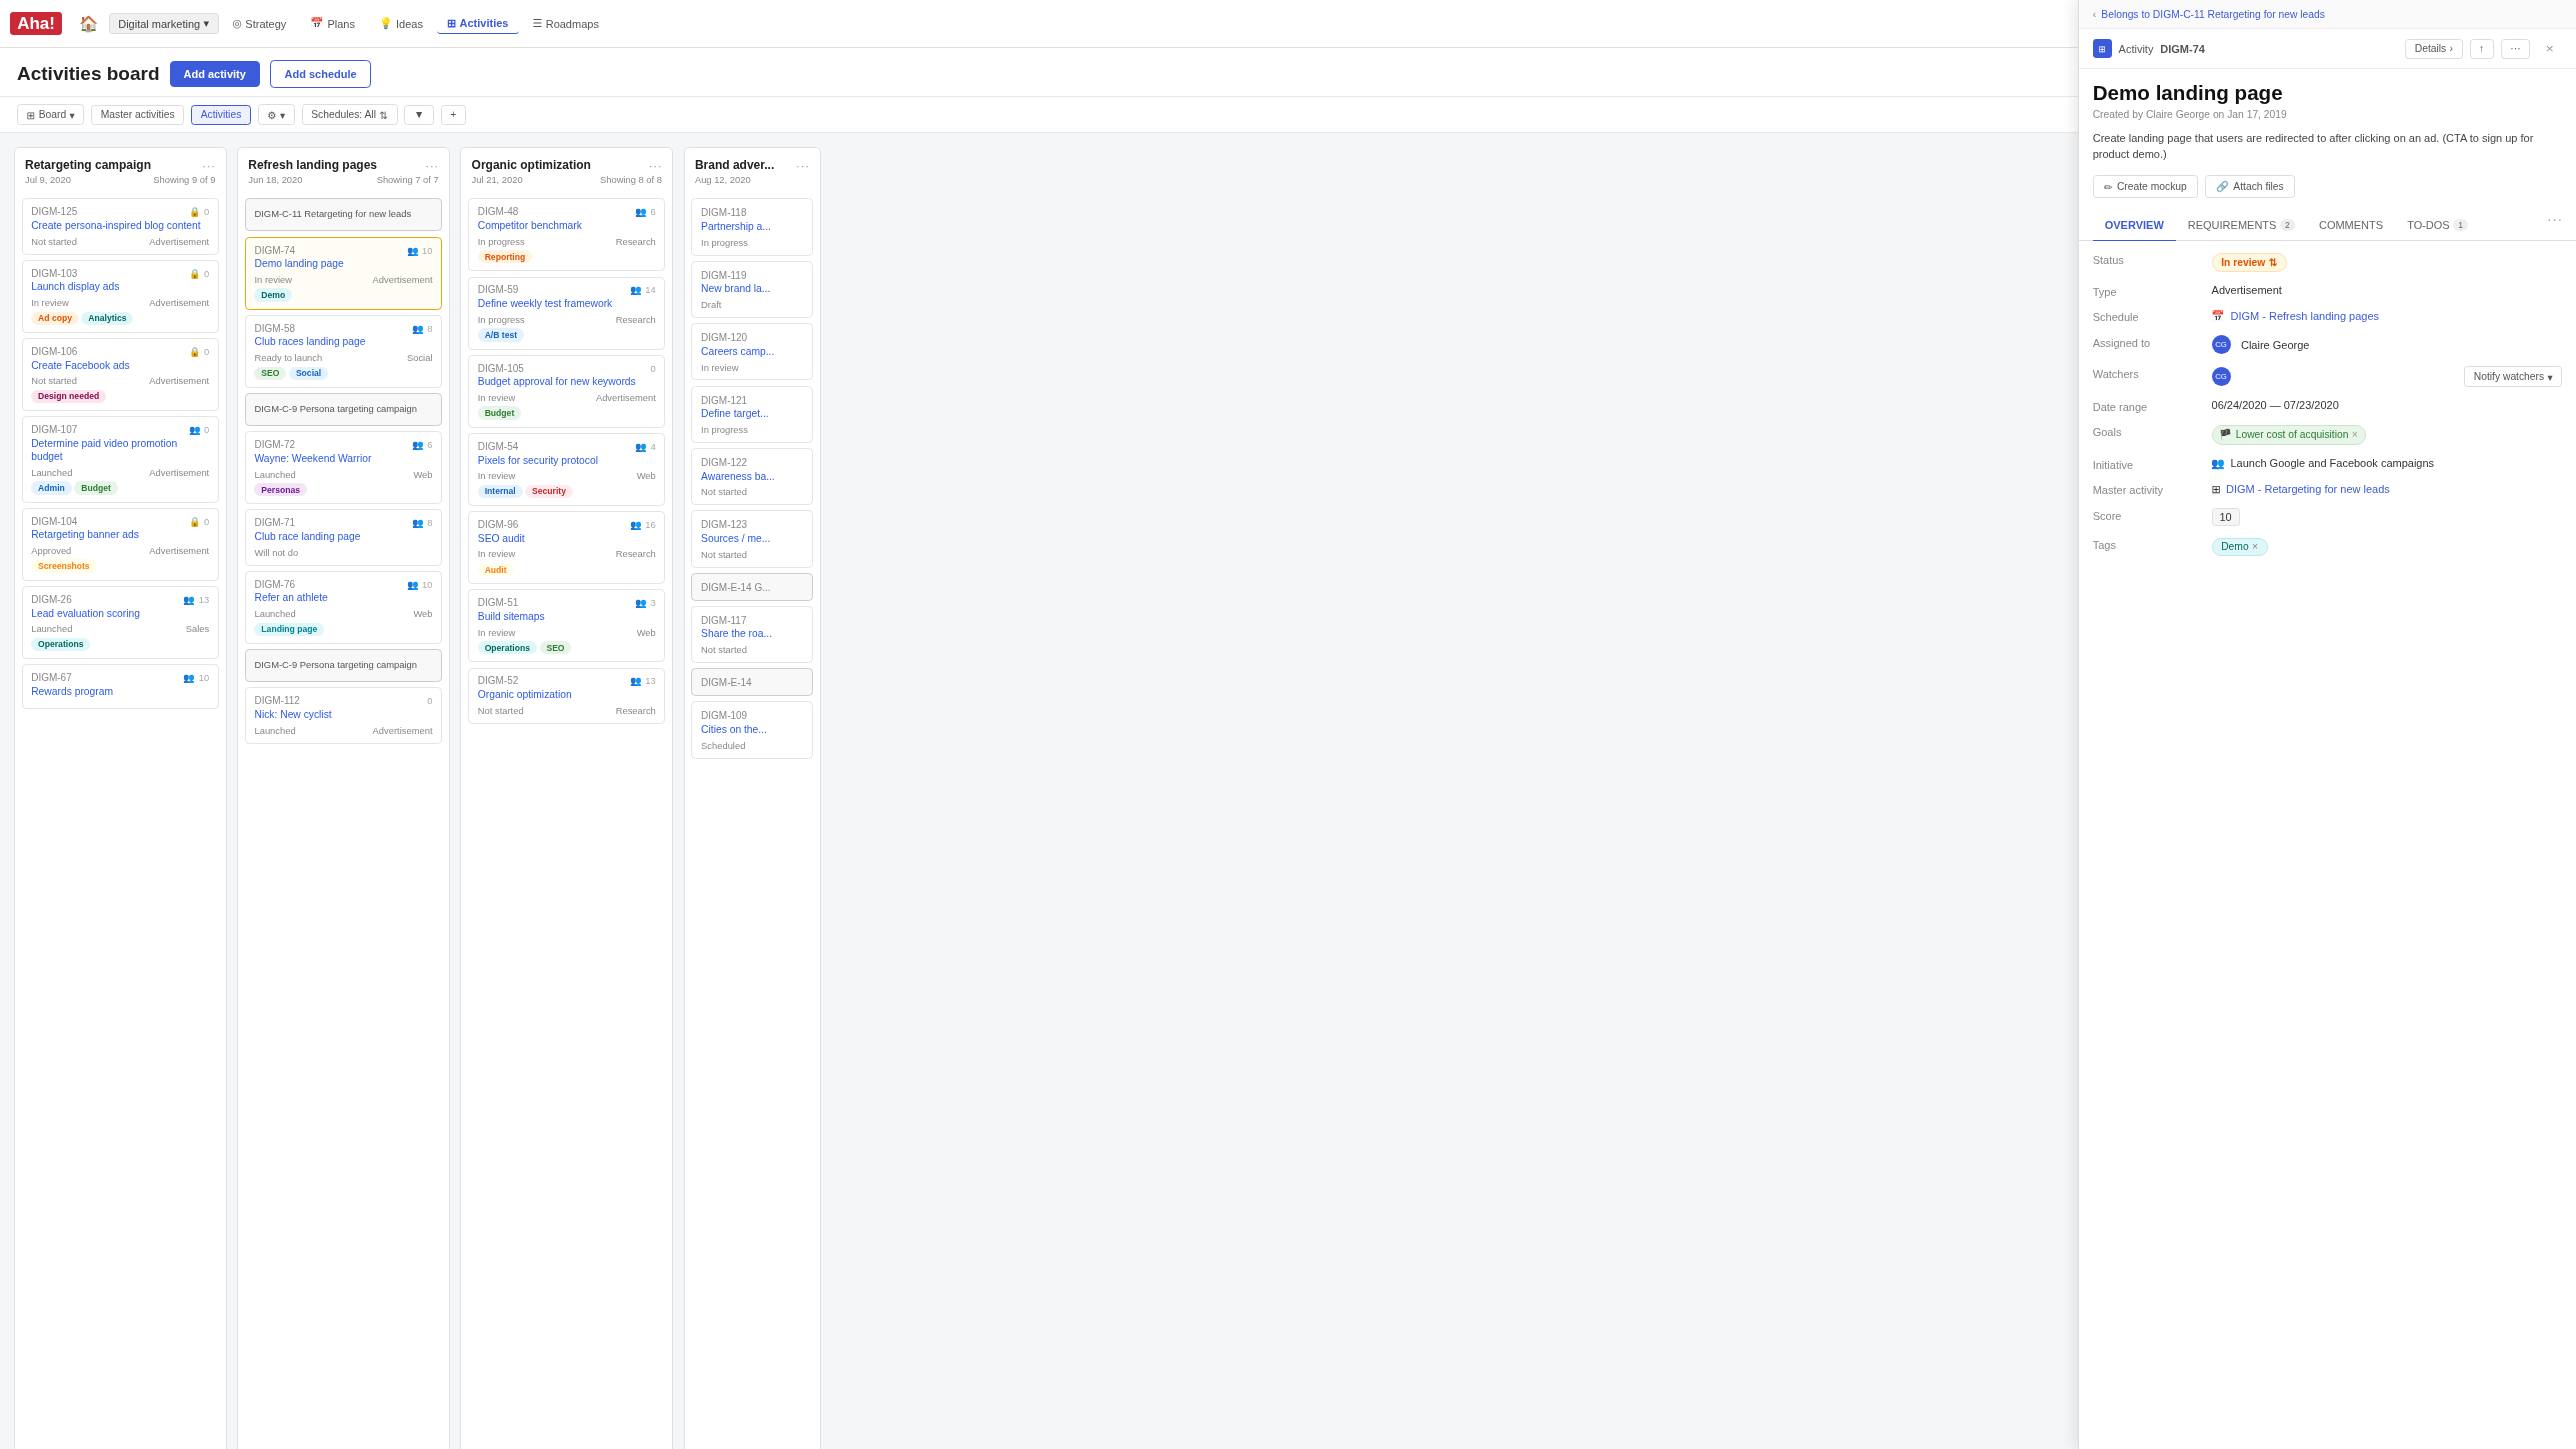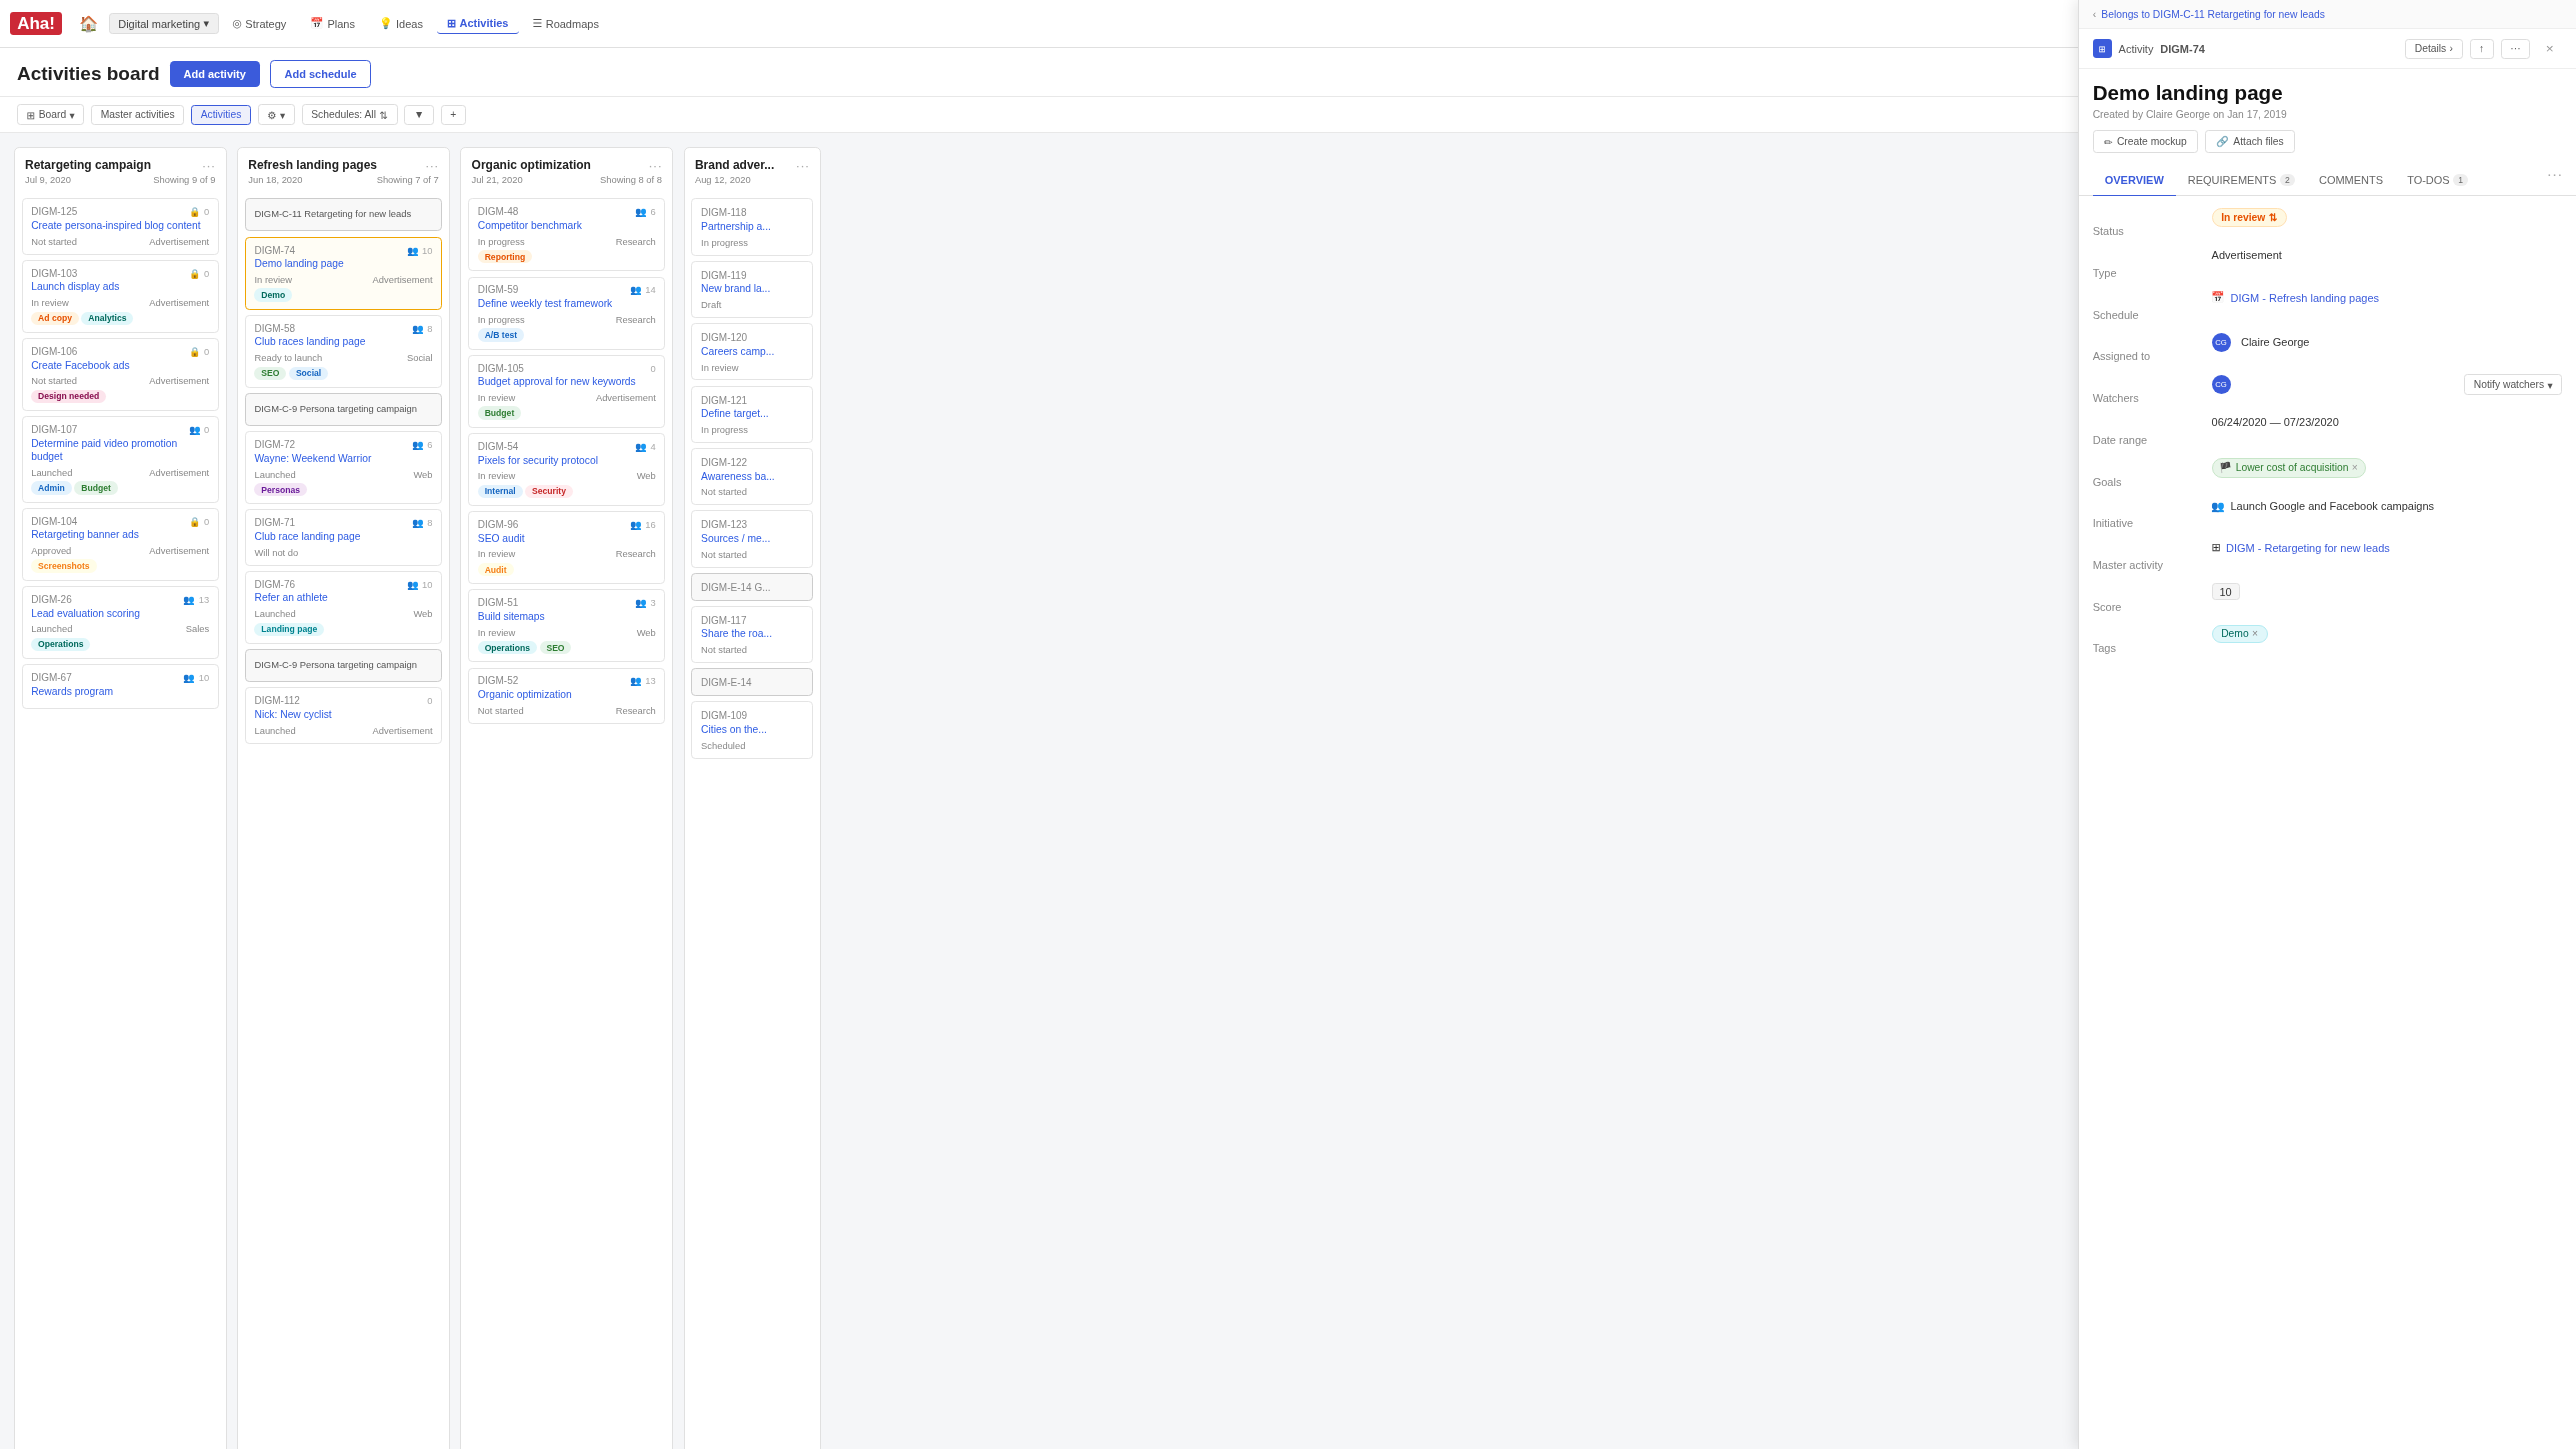--- a/index.html
+++ b/index.html
@@ -72,21 +72,21 @@
     .detail-created { font-size: 10.3px; color: #888; padding: 0 13.7px 10.3px; }
     .detail-desc { font-size: 11px; color: #444; padding: 0 13.7px 12px; line-height: 1.5; }
     .detail-quick-actions { display: flex; gap: 6.9px; padding: 0 13.7px 12px; }
     .detail-quick-btn { display: flex; align-items: center; gap: 4.3px; padding: 4.3px 10.3px; border: 0.9px solid #ddd; border-radius: 3.4px; font-size: 10.3px; cursor: pointer; background: #fff; color: #555; }
     .detail-tabs { display: flex; border-bottom: 0.9px solid #e0e0e0; padding: 0 13.7px; }
     .detail-tab { padding: 8.6px 12px; font-size: 11px; cursor: pointer; color: #666; border-bottom: 1.7px solid transparent; margin-bottom: -0.9px; display: flex; align-items: center; gap: 3.4px; }
     .detail-tab.active { color: #3b5bdb; border-bottom-color: #3b5bdb; font-weight: 600; }
     .detail-tab-badge { background: #eee; border-radius: 6.9px; padding: 0.9px 5.2px; font-size: 8.6px; }
     .detail-fields { padding: 12px 13.7px; display: flex; flex-direction: column; gap: 12px; }
     .field-row { display: flex; align-items: flex-start; gap: 6.9px; }
-    .field-label { width: 112px; min-width: 112px; font-size: 11px; color: #888; padding-top: 1.7px; margin-top: 16px; }
+    .field-label { width: 112px; min-width: 112px; font-size: 11px; color: #888; padding-top: 1.7px; }
     .field-value { flex: 1; font-size: 11px; color: #333; }
     .status-badge { display: inline-flex; align-items: center; gap: 3.4px; background: #fff8e1; color: #e65100; border: 0.9px solid #ffe0b2; padding: 2.6px 8.6px; border-radius: 10.3px; font-size: 10.3px; font-weight: 600; cursor: pointer; }
     .field-avatar { width: 19px; height: 19px; border-radius: 50%; background: #3b5bdb; display: inline-flex; align-items: center; justify-content: center; color: white; font-size: 7.7px; margin-right: 5.2px; }
     .watcher-row { display: flex; align-items: center; gap: 6.9px; }
     .notify-btn { margin-left: auto; padding: 3.4px 8.6px; border: 0.9px solid #ddd; border-radius: 3.4px; font-size: 10.3px; cursor: pointer; background: #fff; color: #555; display: flex; align-items: center; gap: 3.4px; }
     .goal-tag { display: inline-flex; align-items: center; gap: 3.4px; background: #e8f5e9; border: 0.9px solid #c8e6c9; color: #2e7d32; padding: 2.6px 6.9px; border-radius: 10.3px; font-size: 10.3px; }
     .demo-tag { background: #e0f7fa; color: #00695c; border: 0.9px solid #b2ebf2; display: inline-flex; align-items: center; gap: 3.4px; padding: 2.6px 8.6px; border-radius: 10.3px; font-size: 10.3px; }
     .score-box { background: #f5f5f5; border: 0.9px solid #e0e0e0; border-radius: 3.4px; padding: 1.7px 6.9px; font-size: 11px; display: inline-block; }
     .detail-more { margin-left: auto; cursor: pointer; font-size: 15.5px; color: #aaa; }
 
@@ -653,20 +653,21 @@
         <span>···</span>
       </button>
       <button class="detail-btn" style="border:none; font-size:13.7px; color:#999;">
         <span>×</span>
       </button>
     </div>
   </div>
 
   <div class="detail-title">Demo landing page</div>
   <div class="detail-created">Created by Claire George on Jan 17, 2019</div>
+  <div class="detail-desc">Create landing page that users are redirected to after clicking on an ad. (CTA to sign up for product demo.)</div>
 
   <div class="detail-quick-actions">
     <button class="detail-quick-btn">
       <span>✏</span>
       <span>Create mockup</span>
     </button>
     <button class="detail-quick-btn">
       <span>🔗</span>
       <span>Attach files</span>
     </button>

